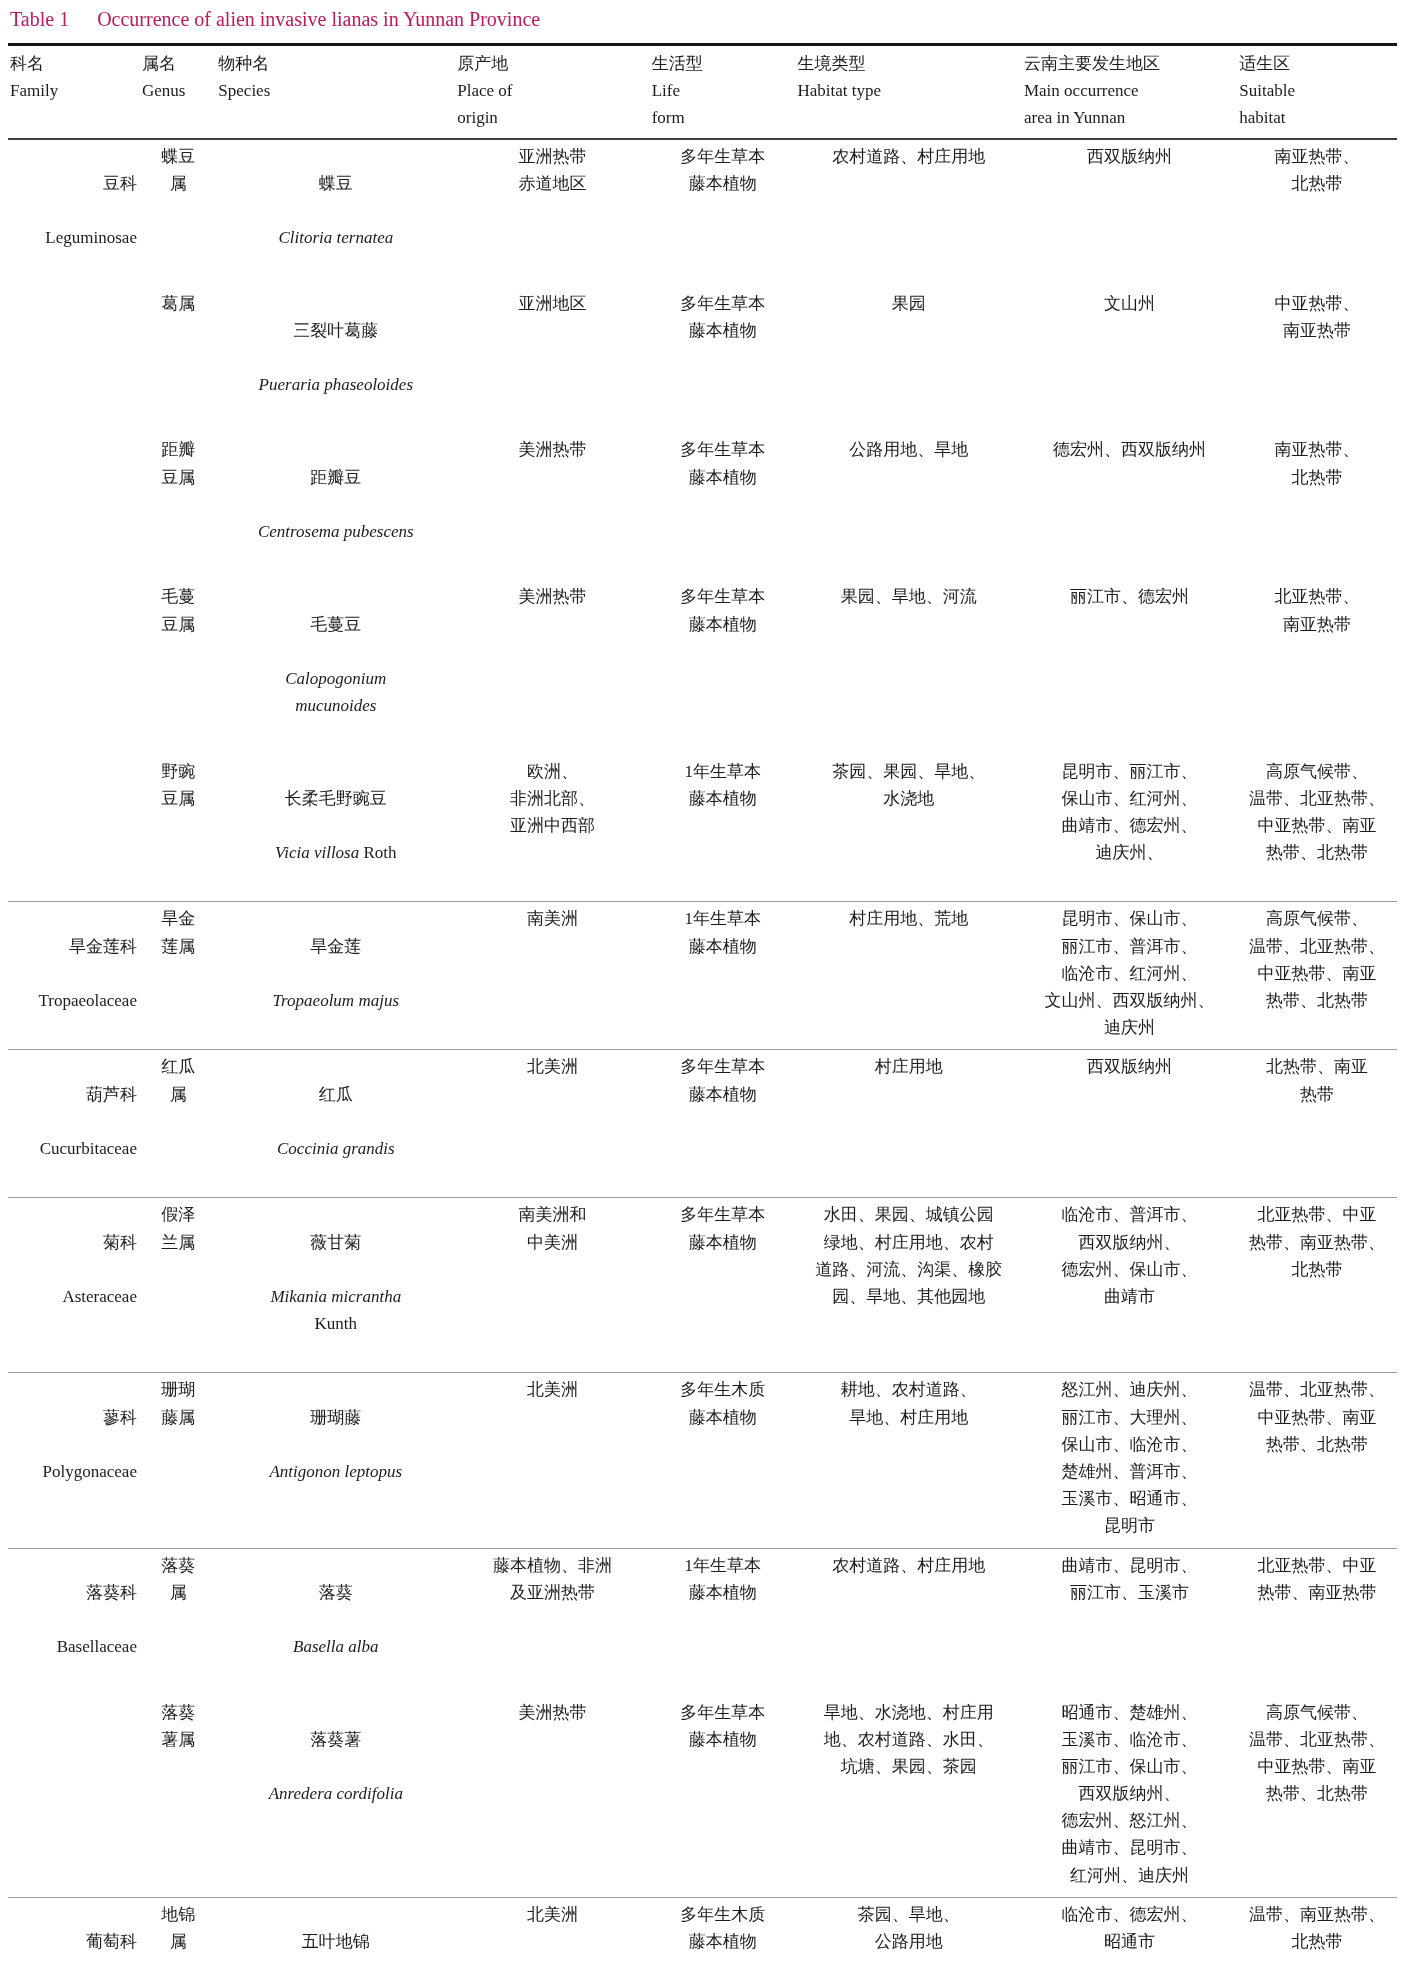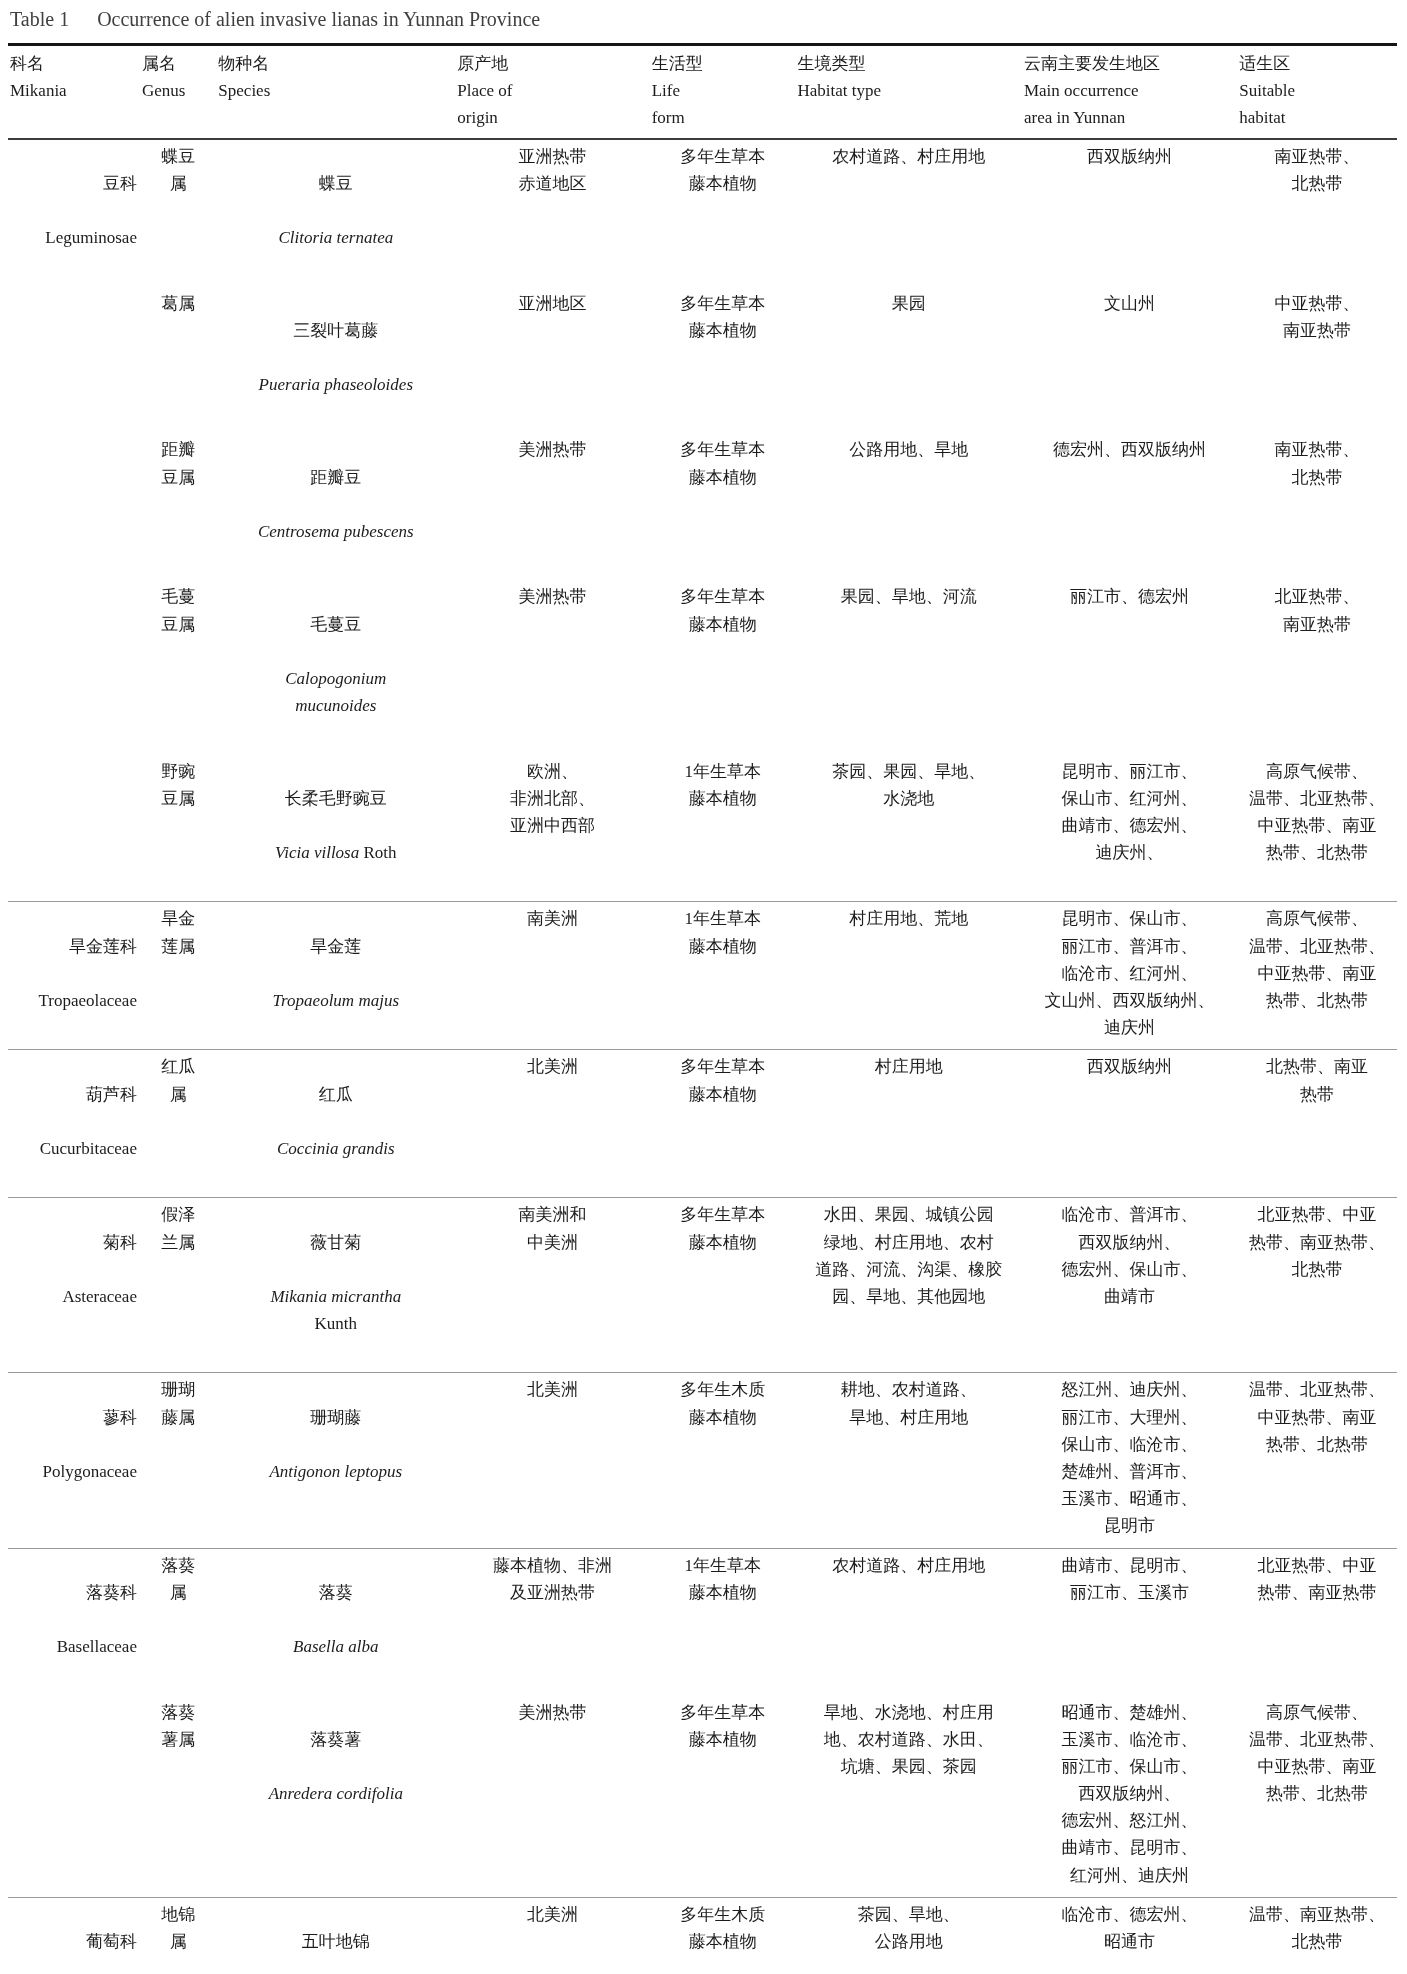--- a/index.html
+++ b/index.html
@@ -10,21 +10,21 @@
   }
   .doc {
     width: 1407px;
     box-sizing: border-box;
     padding: 4px 10px 20px 8px;
     background: #fff;
   }
   .title {
     font-size: 20px;
     margin: 4px 0 12px 2px;
-    color: #404040;
+    color: #be185d;
   }
   .title .gap { display: inline-block; width: 28px; }
   table.liana {
     width: 100%;
     border-collapse: collapse;
     border-top: 3px solid #161616;
     font-size: 17px;
     line-height: 1.6;
     table-layout: fixed;
   }
@@ -73,21 +73,21 @@
         <col class="c3">
         <col class="c4">
       <col class="c5">
         <col class="c6">
         <col class="c7">
         <col class="c8">
     </colgroup>
     <thead>
       <tr>
         <th class="c-family">科名
-Mikania</th>
+Family</th>
         <th>属名
 Genus</th>
         <th>物种名
 Species</th>
         <th>原产地
 Place of
 origin</th>
         <th>生活型
 Life
 form</th>

